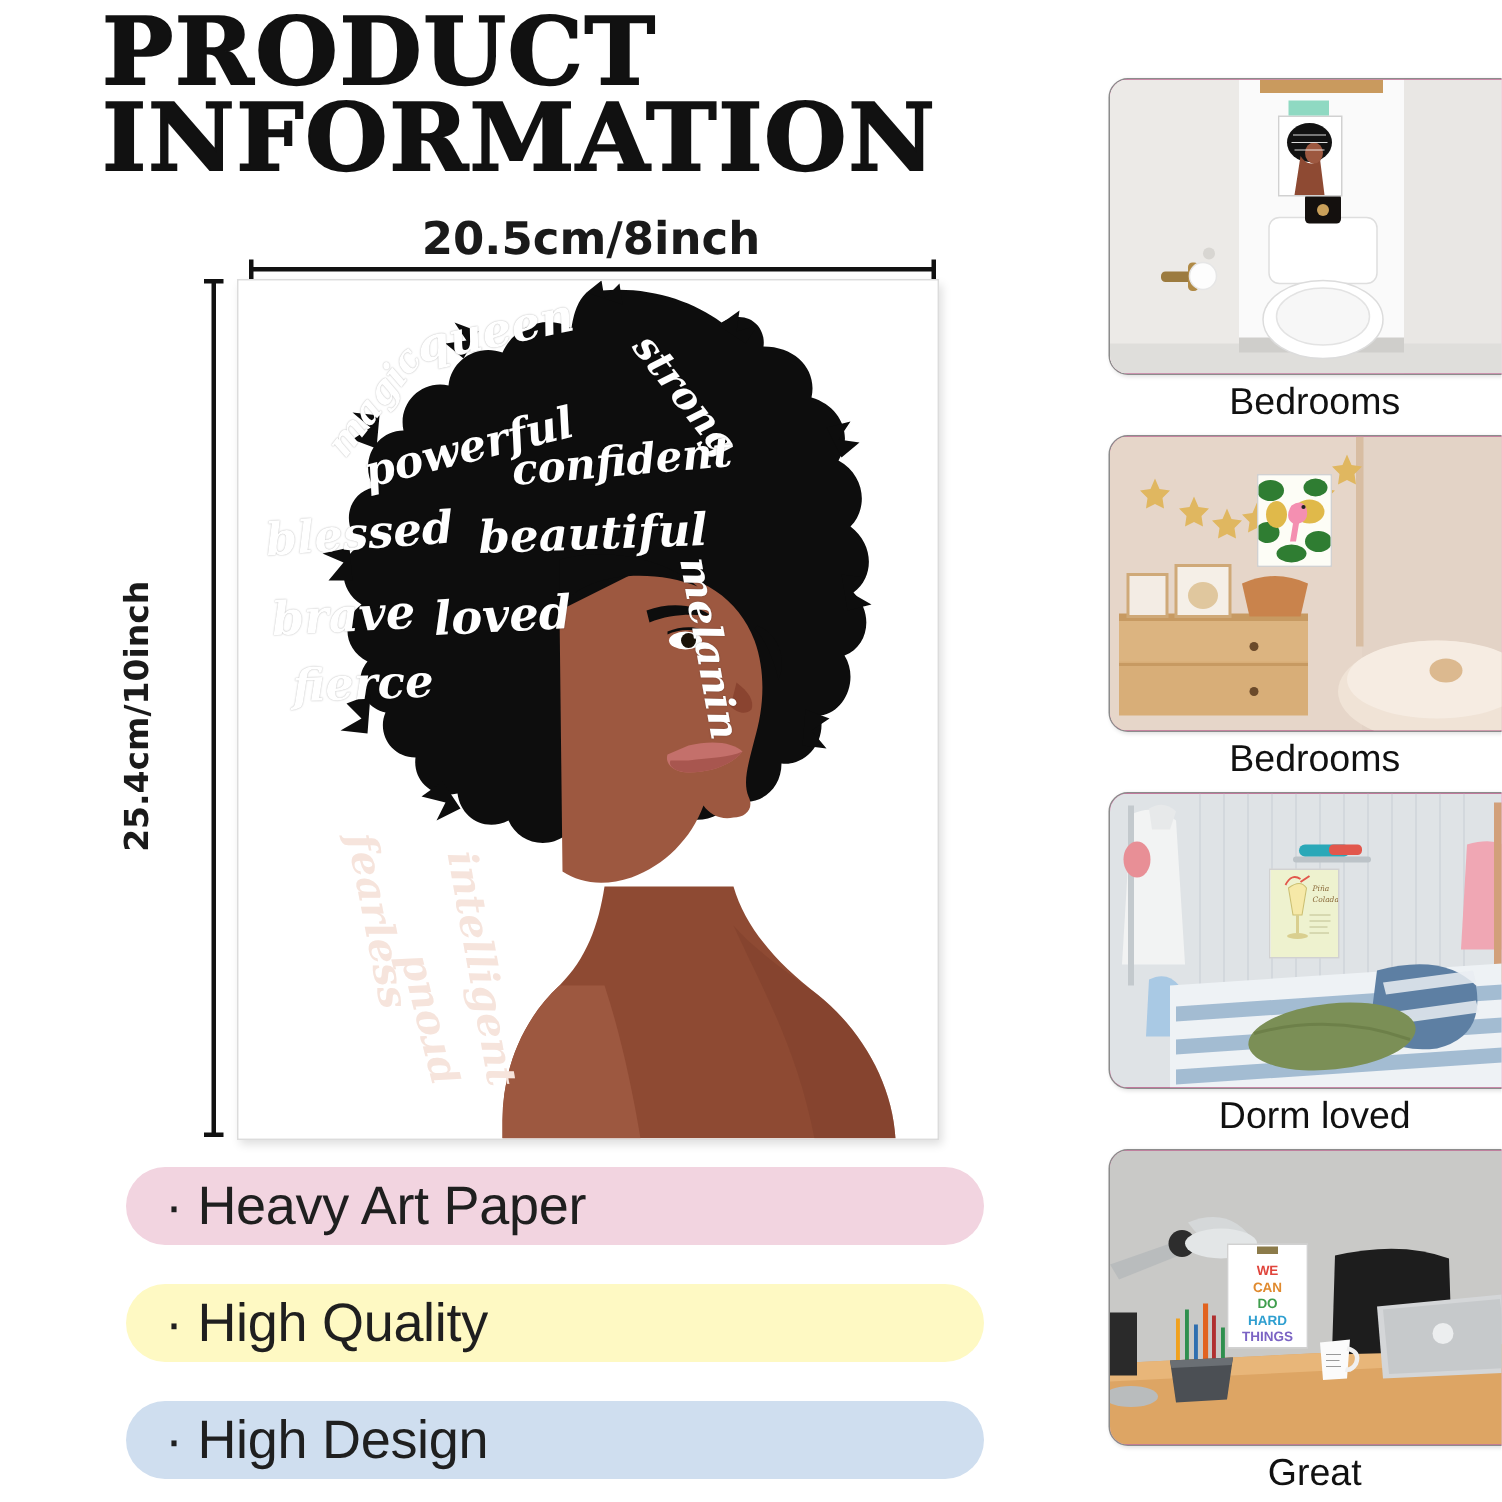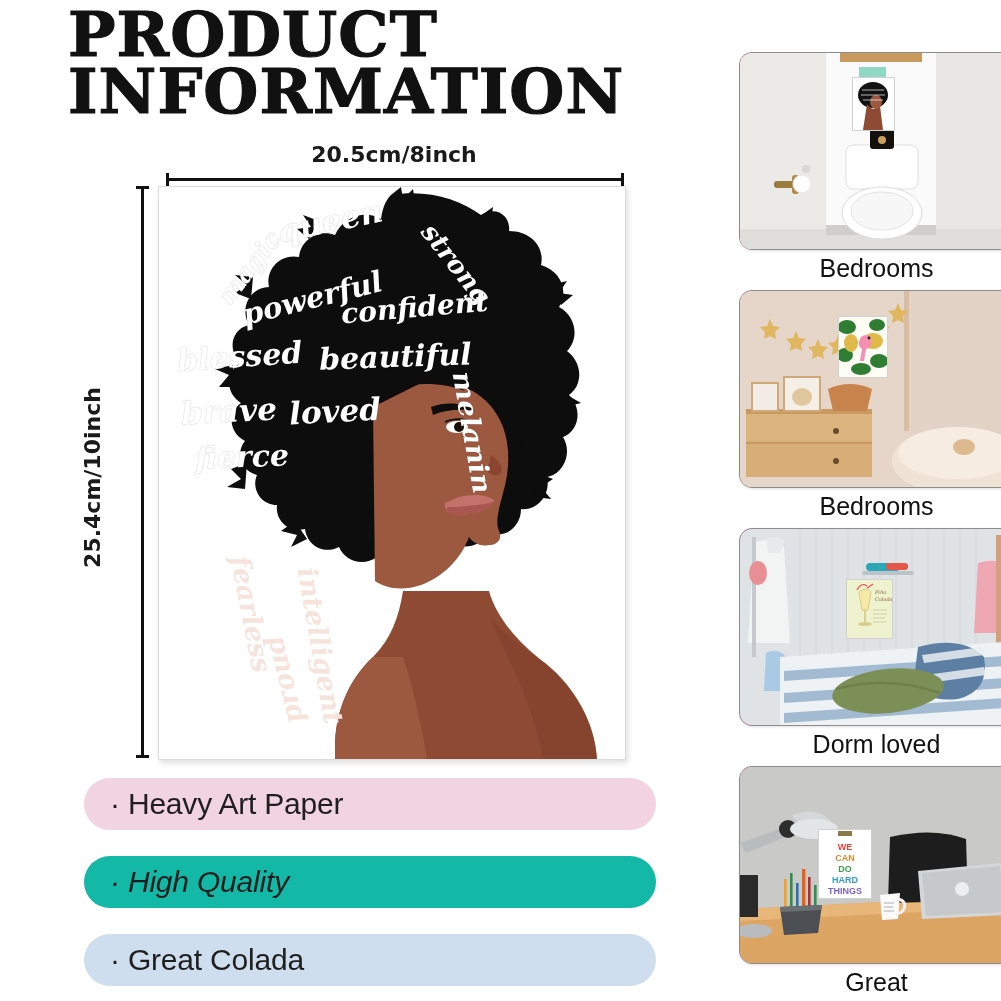--- a/index.html
+++ b/index.html
@@ -27,21 +27,21 @@
     position:absolute;left:22px;top:6px;width:600px;
     font-size:62px;
     text-transform:uppercase;
   }
   #product-title .line1{display:block;transform:scaleX(1.02);transform-origin:left center;}
   #product-title .line2{display:block;transform:scaleX(1.02);transform-origin:left center;}
 
   
   #dim-top-label{
     position:absolute;left:118px;top:142px;width:460px;
-    text-align:center;font-size:22px;font-weight:700;color:#1a1a1a;
+    text-align:center;font-size:30px;font-weight:700;color:#1a1a1a;
     font-family:"DejaVu Sans", sans-serif;
   }
   #dim-top-line{
     position:absolute;left:120px;top:173px;width:458px;height:12px;
   }
   #dim-top-line .bar{position:absolute;left:0;top:5px;width:100%;height:3px;background:#111;}
   #dim-top-line .capL{position:absolute;left:0;top:0;width:3px;height:13px;background:#111;}
   #dim-top-line .capR{position:absolute;right:0;top:0;width:3px;height:13px;background:#111;}
 
   #dim-left-label{
@@ -99,21 +99,21 @@
   .w-proud      {left:120px;top:540px; font-size:27px; transform:rotate(-104deg);transform-origin:left top;}
   .w-intelligent{left:163px;top:378px; font-size:27px; transform:rotate(80deg);transform-origin:left top;}
 
   
   .pill{
     position:absolute;left:38px;width:572px;height:52px;
     border-radius:26px;
     display:flex;align-items:center;
   }
   .pill span{
-    font-size:30px;color:#1f1f1f;
+    font-size:36px;color:#1f1f1f;
     font-family:"Liberation Sans", sans-serif;
     padding-left:26px;letter-spacing:-0.2px;
   }
   #pill-0{top:778px;}
   #pill-1{top:856px;}
   #pill-2{top:934px;}
 
   
   #right-column{position:absolute;left:660px;top:0;width:341px;height:1001px;}
   #suitable-title{
@@ -260,25 +260,25 @@
       <div class="script w-melanin">melanin</div>
 
       <div class="script-body w-fearless">fearless</div>
       <div class="script-body w-proud">proud</div>
       <div class="script-body w-intelligent">intelligent</div>
     </div>
 
     <div class="pill" id="pill-0" style="background: rgb(242, 212, 224);">
       <span>· Heavy Art Paper</span>
     </div>
-    <div class="pill" id="pill-1" style="background: #14b8a6; font-style: italic;">
+    <div class="pill" id="pill-1" style="background: #fef9c3;">
       <span>· High Quality</span>
     </div>
     <div class="pill" id="pill-2" style="background: rgb(207, 222, 239);">
-      <span>· Great Colada</span>
+      <span>· High Design</span>
     </div>
   </div>
 
   <div id="right-column">
 
 
     <div class="scene" id="scene-0">
       <svg class="scene-inner" viewBox="0 0 281 196" preserveAspectRatio="none">
         <rect width="281" height="196" fill="#f4f4f2"></rect>
         <rect x="0" y="0" width="86" height="196" fill="#eceae7"></rect>

